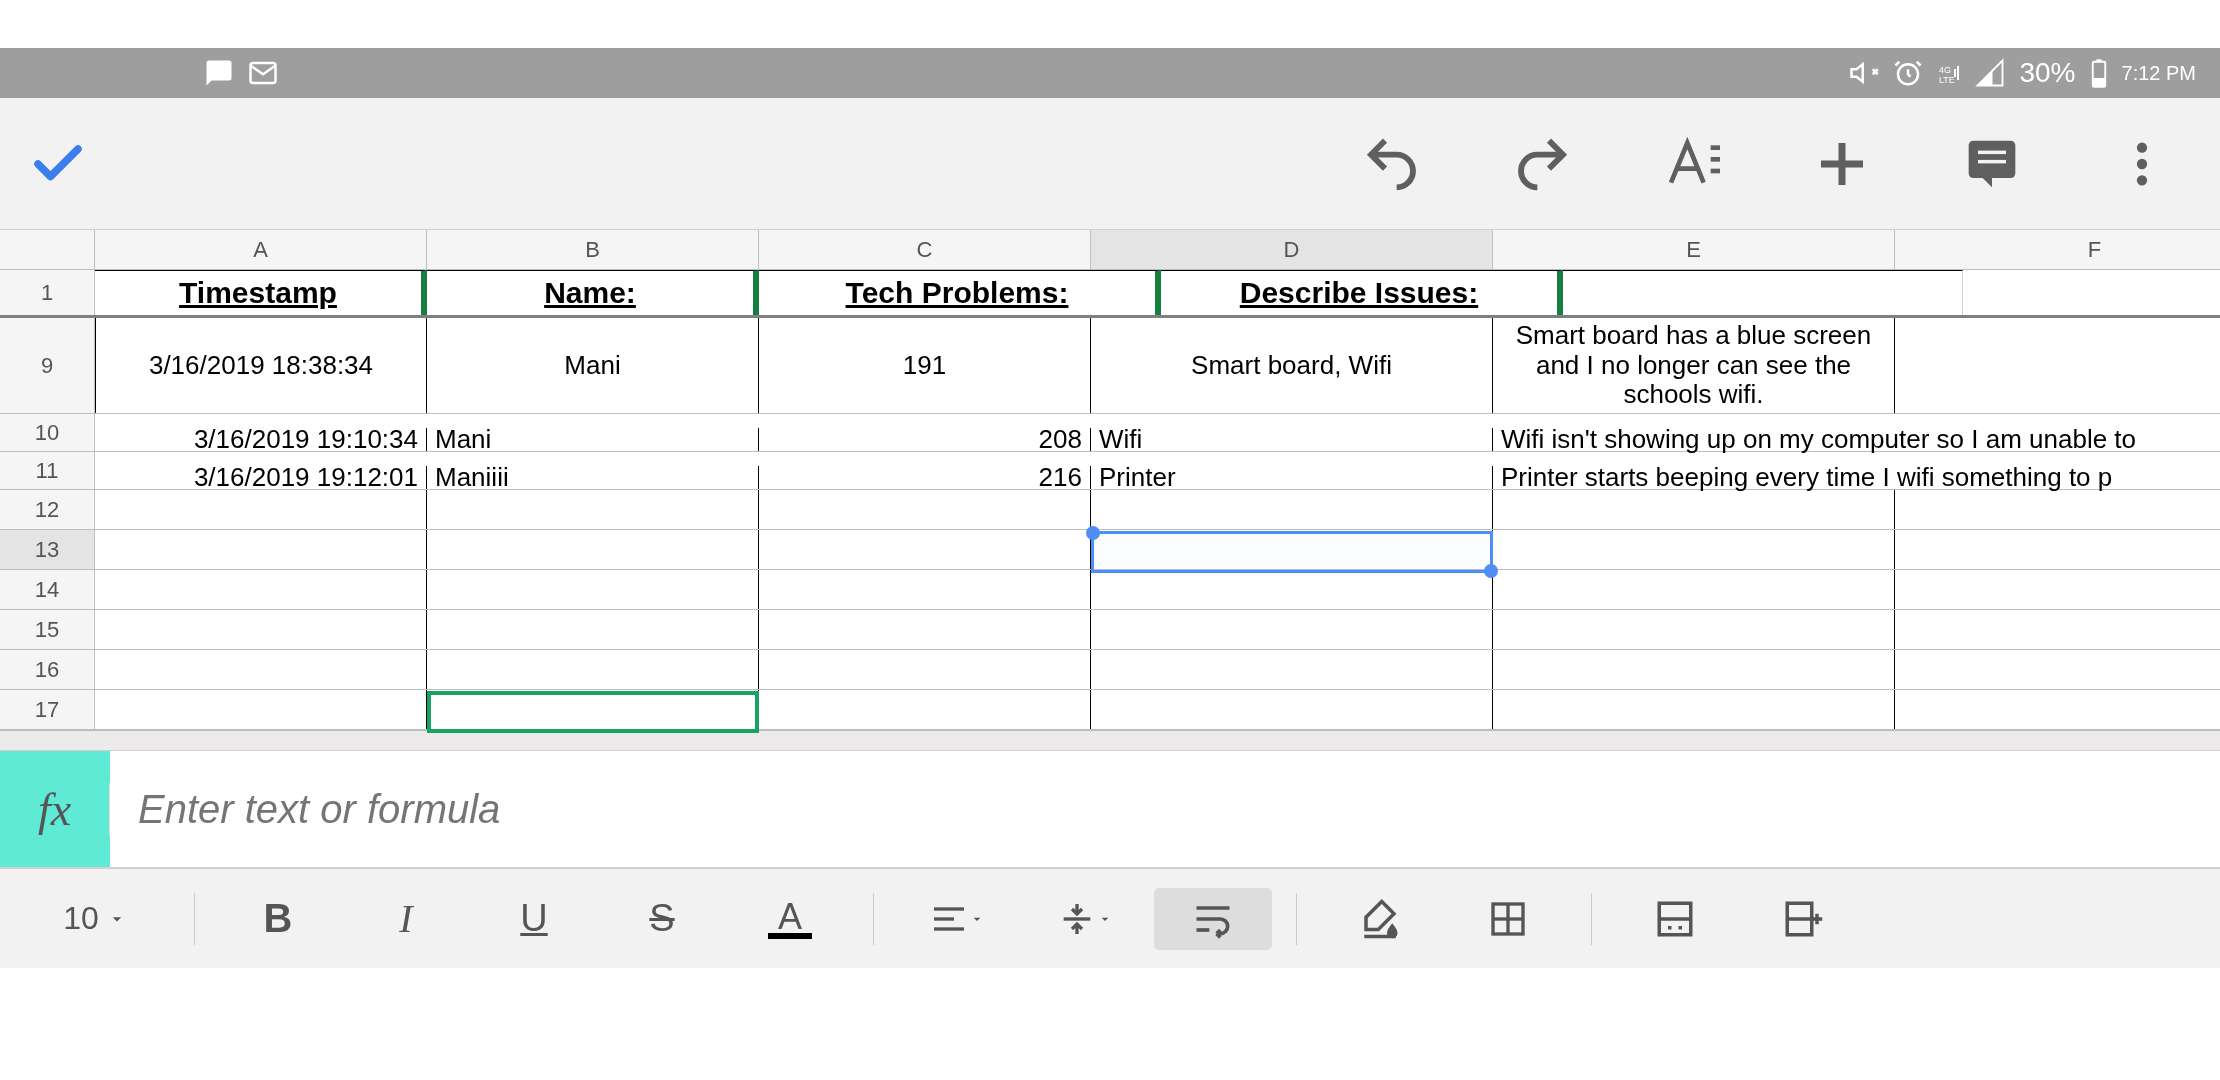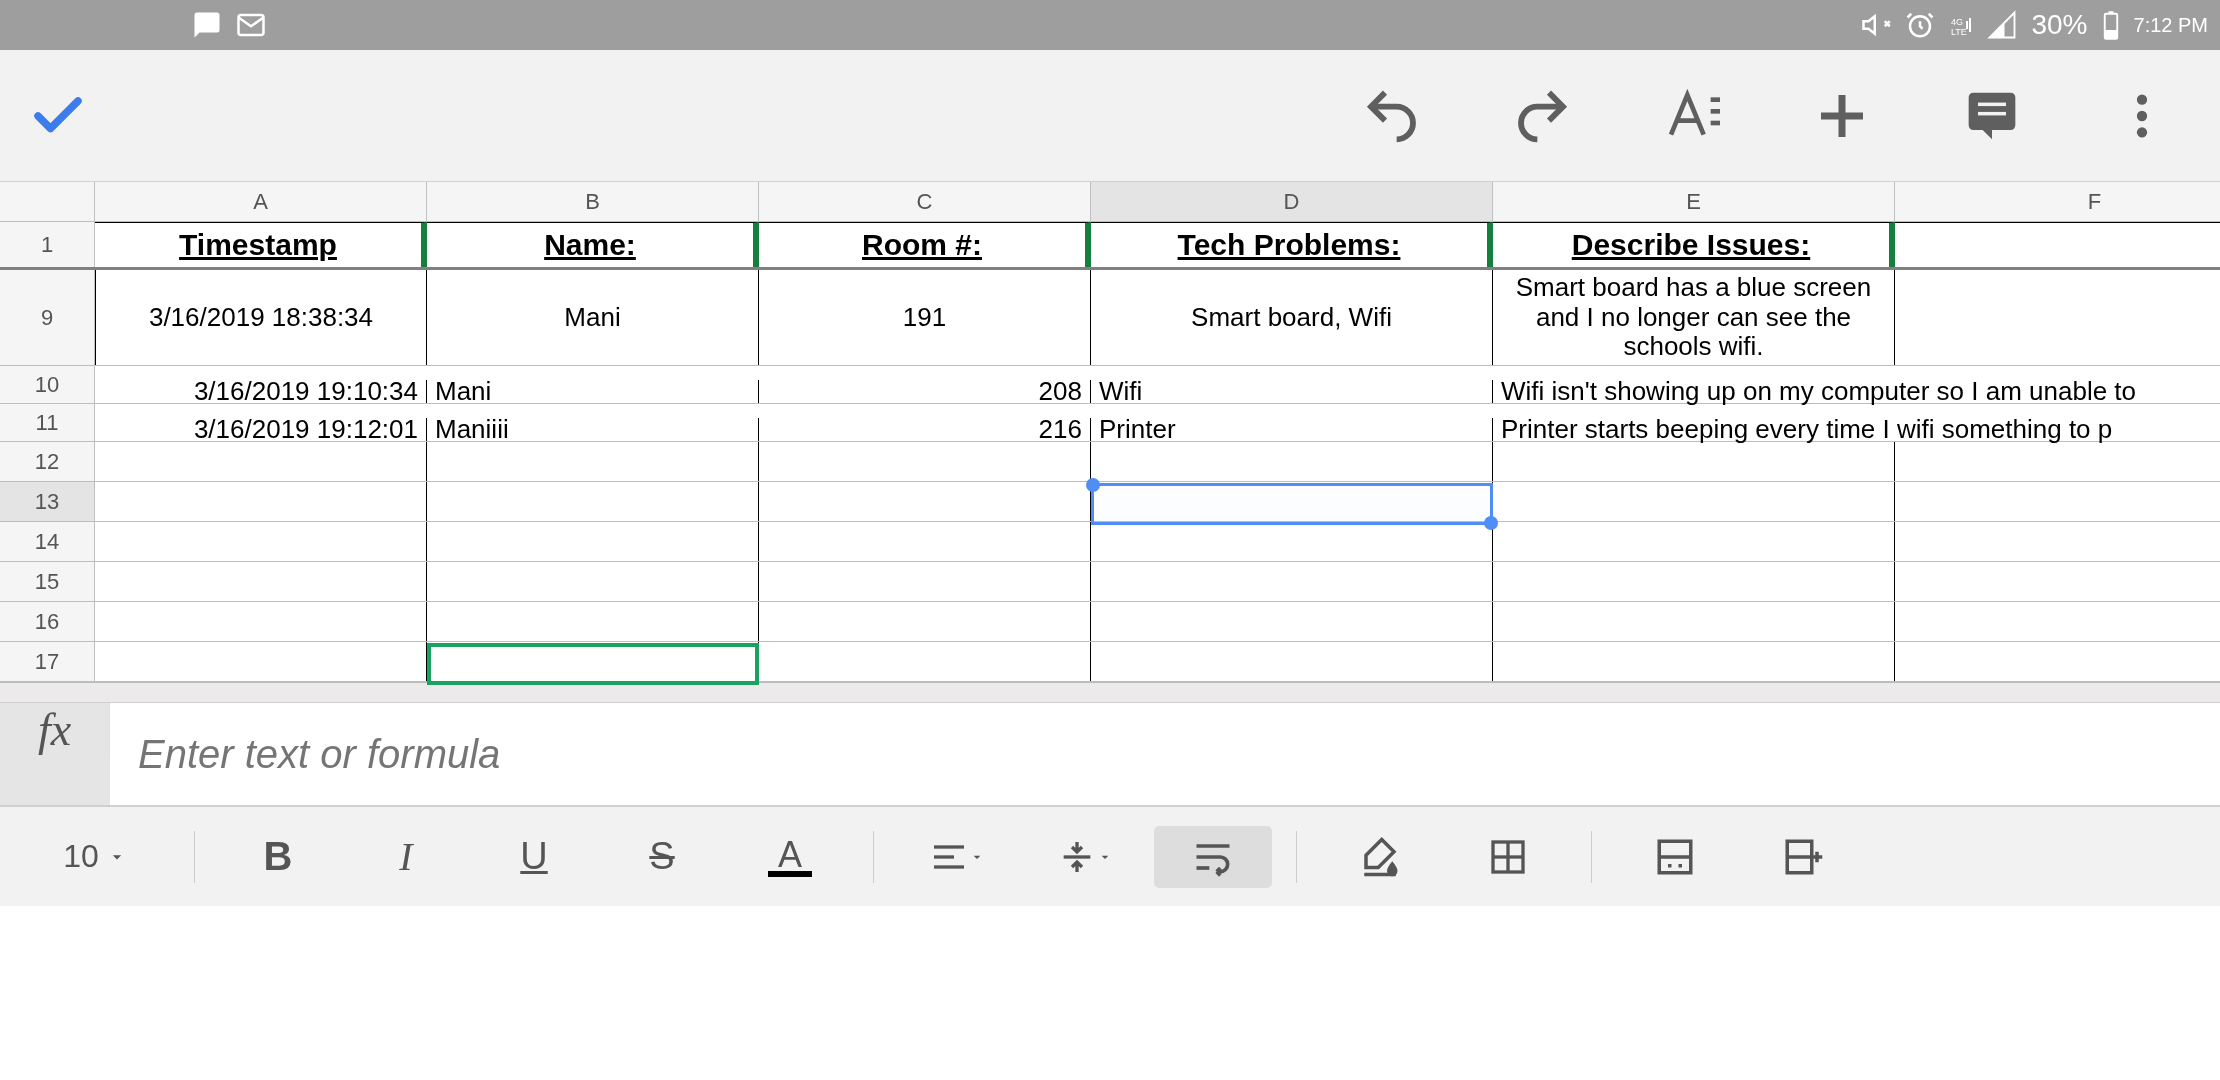--- a/index.html
+++ b/index.html
@@ -1,18 +1,18 @@
 <!DOCTYPE html>
 <html><head>
 <meta charset="utf-8">
 <style>
   * { box-sizing: border-box; margin: 0; padding: 0; }
   html, body { width: 2220px; height: 1080px; font-family: Arial, Helvetica, sans-serif; background: #fff; overflow: hidden; }
   
-  .status-bar { height: 50px; background: #9e9e9e; display: flex; align-items: center; justify-content: space-between; padding: 0 12px; color: #fff; font-size: 28px; }
+  .status-bar { height: 50px; background: #9e9e9e; display: flex; align-items: center; justify-content: space-between; padding: 0 24px; color: #fff; font-size: 28px; margin-top: 48px; }
   .status-left { display:flex; gap:14px; align-items:center; margin-left: 180px;}
   .status-right { display:flex; gap:14px; align-items:center; }
   .status-right span, .status-left span { display:inline-flex; }
   
   .action-bar { height: 132px; background:#f2f2f2; display:flex; align-items:center; justify-content:space-between; padding:0 28px; border-bottom:1px solid #d0d0d0;}
   .action-left { display:flex; align-items:center; }
   .action-right { display:flex; align-items:center; gap:90px; padding-right:20px;}
   .icon-btn { width:60px; height:60px; display:flex; align-items:center; justify-content:center; color:#5f5f5f; }
   .check-icon svg { stroke:#3b7ded; }
   
@@ -40,21 +40,21 @@
   .empty-row .cell:first-of-type{border-left:1px solid #000;}
   .cell.noborder { border-right:1px solid #d0d0d0; border-left:none;}
   
   .cA{flex:0 0 332px}.cB{flex:0 0 332px}.cC{flex:0 0 332px}.cD{flex:0 0 402px}.cE{flex:0 0 402px}.cF{flex:0 0 400px}
   
   .sel-box { position:absolute; border:3px solid #4f8ef7; background:rgba(79,142,247,0.02); pointer-events:none;}
   .sel-handle { width:14px; height:14px; background:#4f8ef7; border-radius:50%; position:absolute; }
   
   .green-box { position:absolute; border:4px solid #1aa260; pointer-events:none;}
   
-  .formula-bar { height:104px; display:flex; align-items:flex-start; background:#e5e5e5; border-top:1px solid #d0d0d0; border-bottom:1px solid #d0d0d0;}
+  .formula-bar { height:118px; display:flex; align-items:center; background:#5eead4; border-top:1px solid #d0d0d0; border-bottom:1px solid #d0d0d0;}
   .fx-label { width:110px; display:flex; align-items:center; justify-content:center; font-style:italic; font-family:'Times New Roman',serif; font-size:46px; color:#555; border-right:1px solid #e0e0e0;}
   .fx-input { flex:1; font-size:40px; font-style:italic; color:#aaa; padding-left:28px; border:none; outline:none; height:100%;}
   
   .toolbar { height:100px; background:#f2f2f2; display:flex; align-items:center; padding:0 20px; gap:10px; border-top:1px solid #d0d0d0;}
   .tb-btn { width:118px; height:62px; display:flex; align-items:center; justify-content:center; font-size:36px; color:#555; font-family: Arial; border-radius:5px;}
   .tb-btn.active{ background:#ddd; }
   .tb-sep { width:1px; height:52px; background:#ccc; margin:0 14px;}
   .fontcolor-bar { width:44px; height:6px; background:#000; margin-top:-2px;}
   .font-size-btn { width:150px; display:flex; align-items:center; justify-content:center; gap:8px; font-size:32px; color:#555;}
   
@@ -183,21 +183,20 @@
   <div class="col-head cE">E</div>
   <div class="col-head cF">F</div>
 </div>
 
 <div class="grid-area">
 
   <div class="grid-row header-row" style="height:48px">
     <div class="row-head">1</div>
     <div class="cell cA">Timestamp</div>
     <div class="cell cB">Name:</div>
-    <div class="cell cC">Room #:</div>
     <div class="cell cD">Tech Problems:</div>
     <div class="cell cE">Describe Issues:</div>
     <div class="cell cF noborder"></div>
   </div>
 
   <div class="grid-row row-big">
     <div class="row-head">9</div>
     <div class="cell cA borderL">3/16/2019 18:38:34</div>
     <div class="cell cB">Mani</div>
     <div class="cell cC">191</div>

